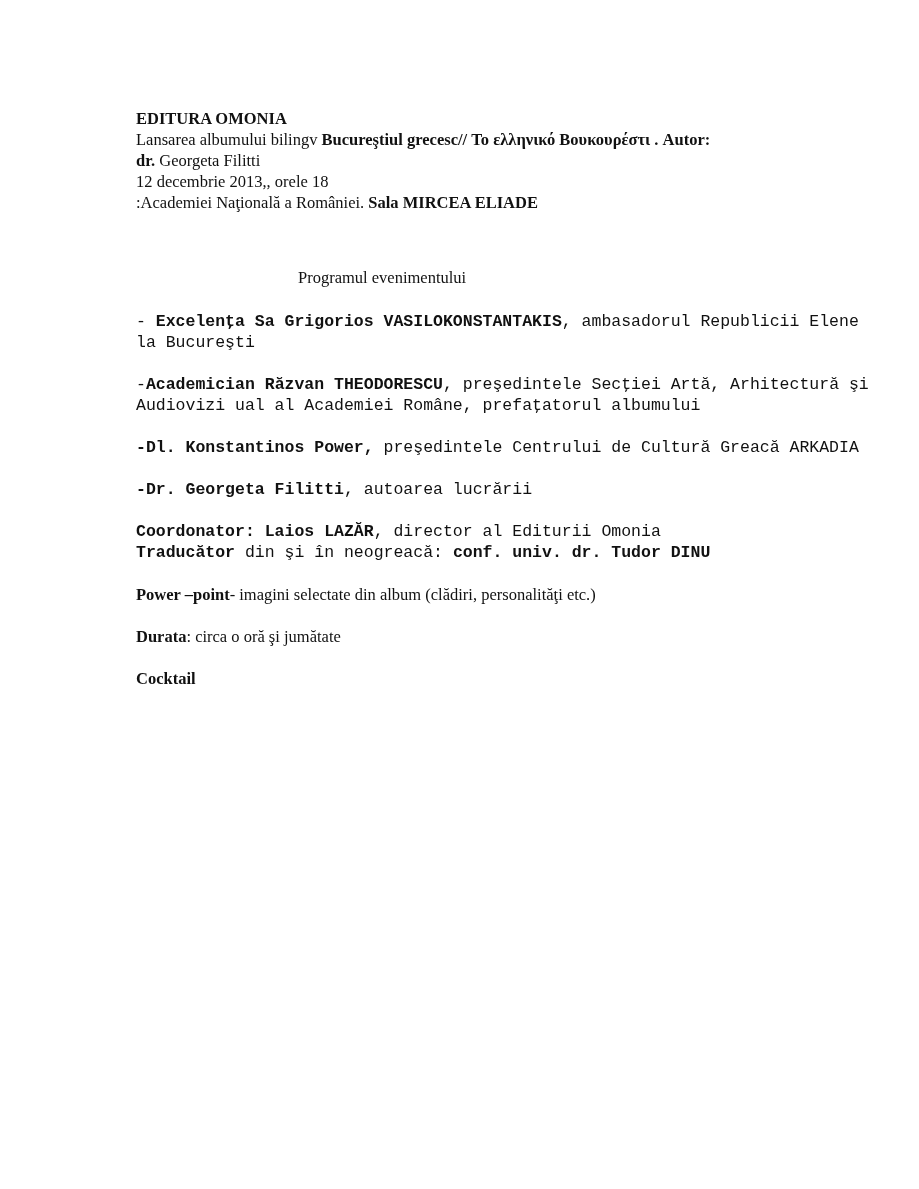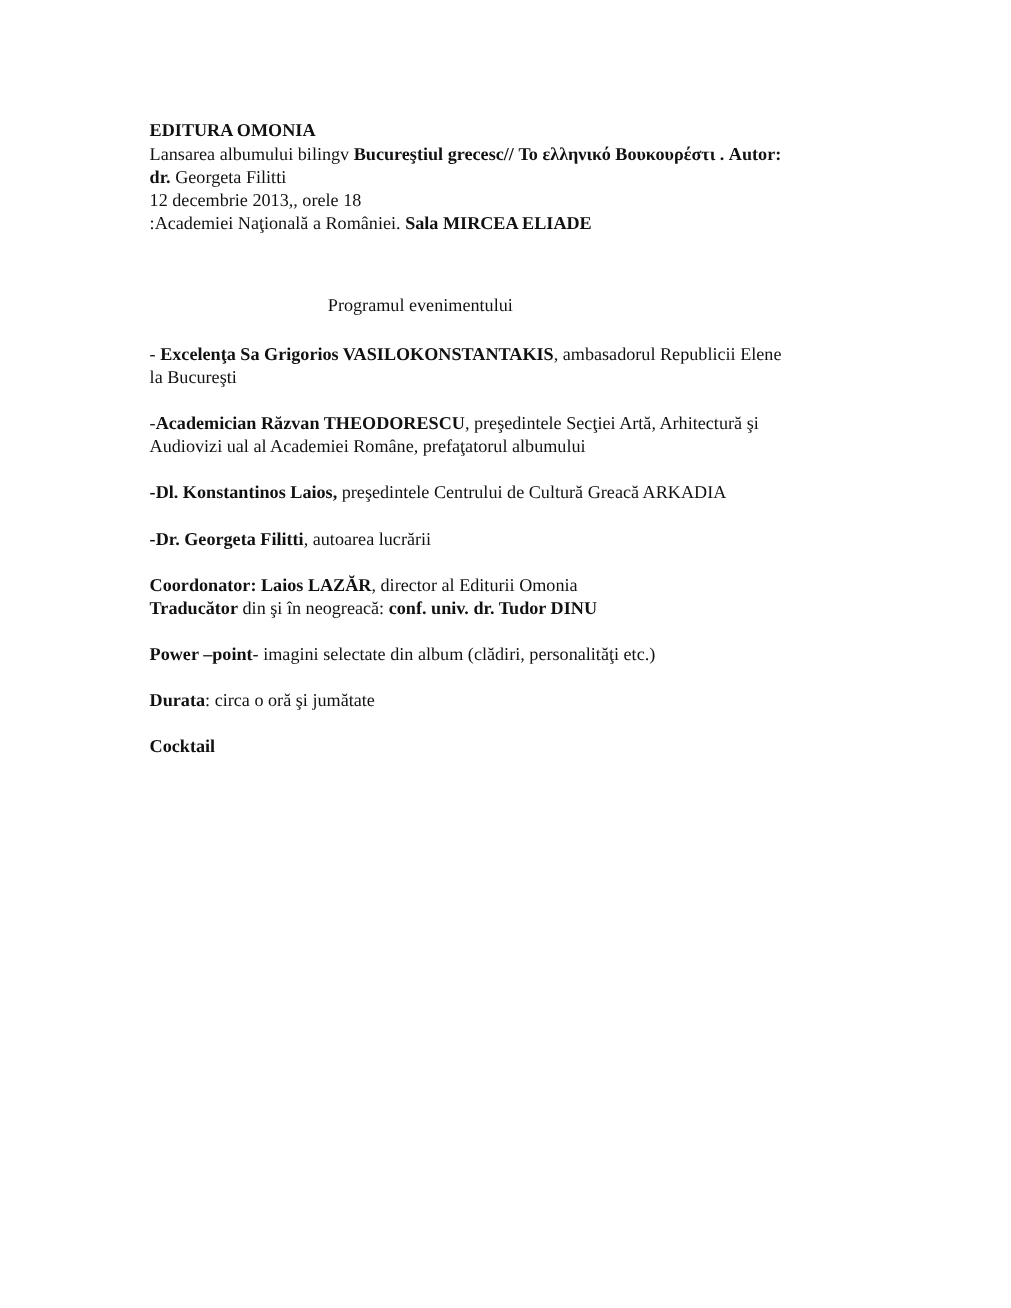--- a/index.html
+++ b/index.html
@@ -29,21 +29,21 @@
     }
     b, .b { font-weight: bold; }
     .bi { font-weight: bold; }
     .gap { height: 21px; }
     .gap-lg { height: 42px; }
     .center-title {
       display: block;
       padding-left: 162px;
       font-weight: normal;
     }
-    .para { display: block; }
+    .para { display: block; font-family: Liberation Mono, monospace; }
   </style>
 </head>
 <body>
 
 <div class="page">
 
   <span class="line b">EDITURA  OMONIA</span>
 
   <span class="line">
     <span>Lansarea albumului bilingv </span><span class="bi">Bucureştiul grecesc// Το ελληνικό Βουκουρέστι</span><span class="b">  . Autor:</span>
@@ -80,21 +80,21 @@
     <span class="line">
       <span>-</span><span class="b">Academician Răzvan THEODORESCU</span><span>, preşedintele Secţiei Artă, Arhitectură şi</span>
     </span>
     <span class="line">Audiovizi ual al Academiei Române, prefaţatorul albumului</span>
   </div>
 
   <div class="gap"></div>
 
   <div class="para">
     <span class="line">
-      <span class="b">-Dl. Konstantinos Laios,</span><span> preşedintele Centrului de Cultură Greacă ARKADIA</span>
+      <span class="b">-Dl. Konstantinos Power,</span><span> preşedintele Centrului de Cultură Greacă ARKADIA</span>
     </span>
   </div>
 
   <div class="gap"></div>
 
   <div class="para">
     <span class="line">
       <span class="b">-Dr. Georgeta Filitti</span><span>, autoarea lucrării</span>
     </span>
   </div>

